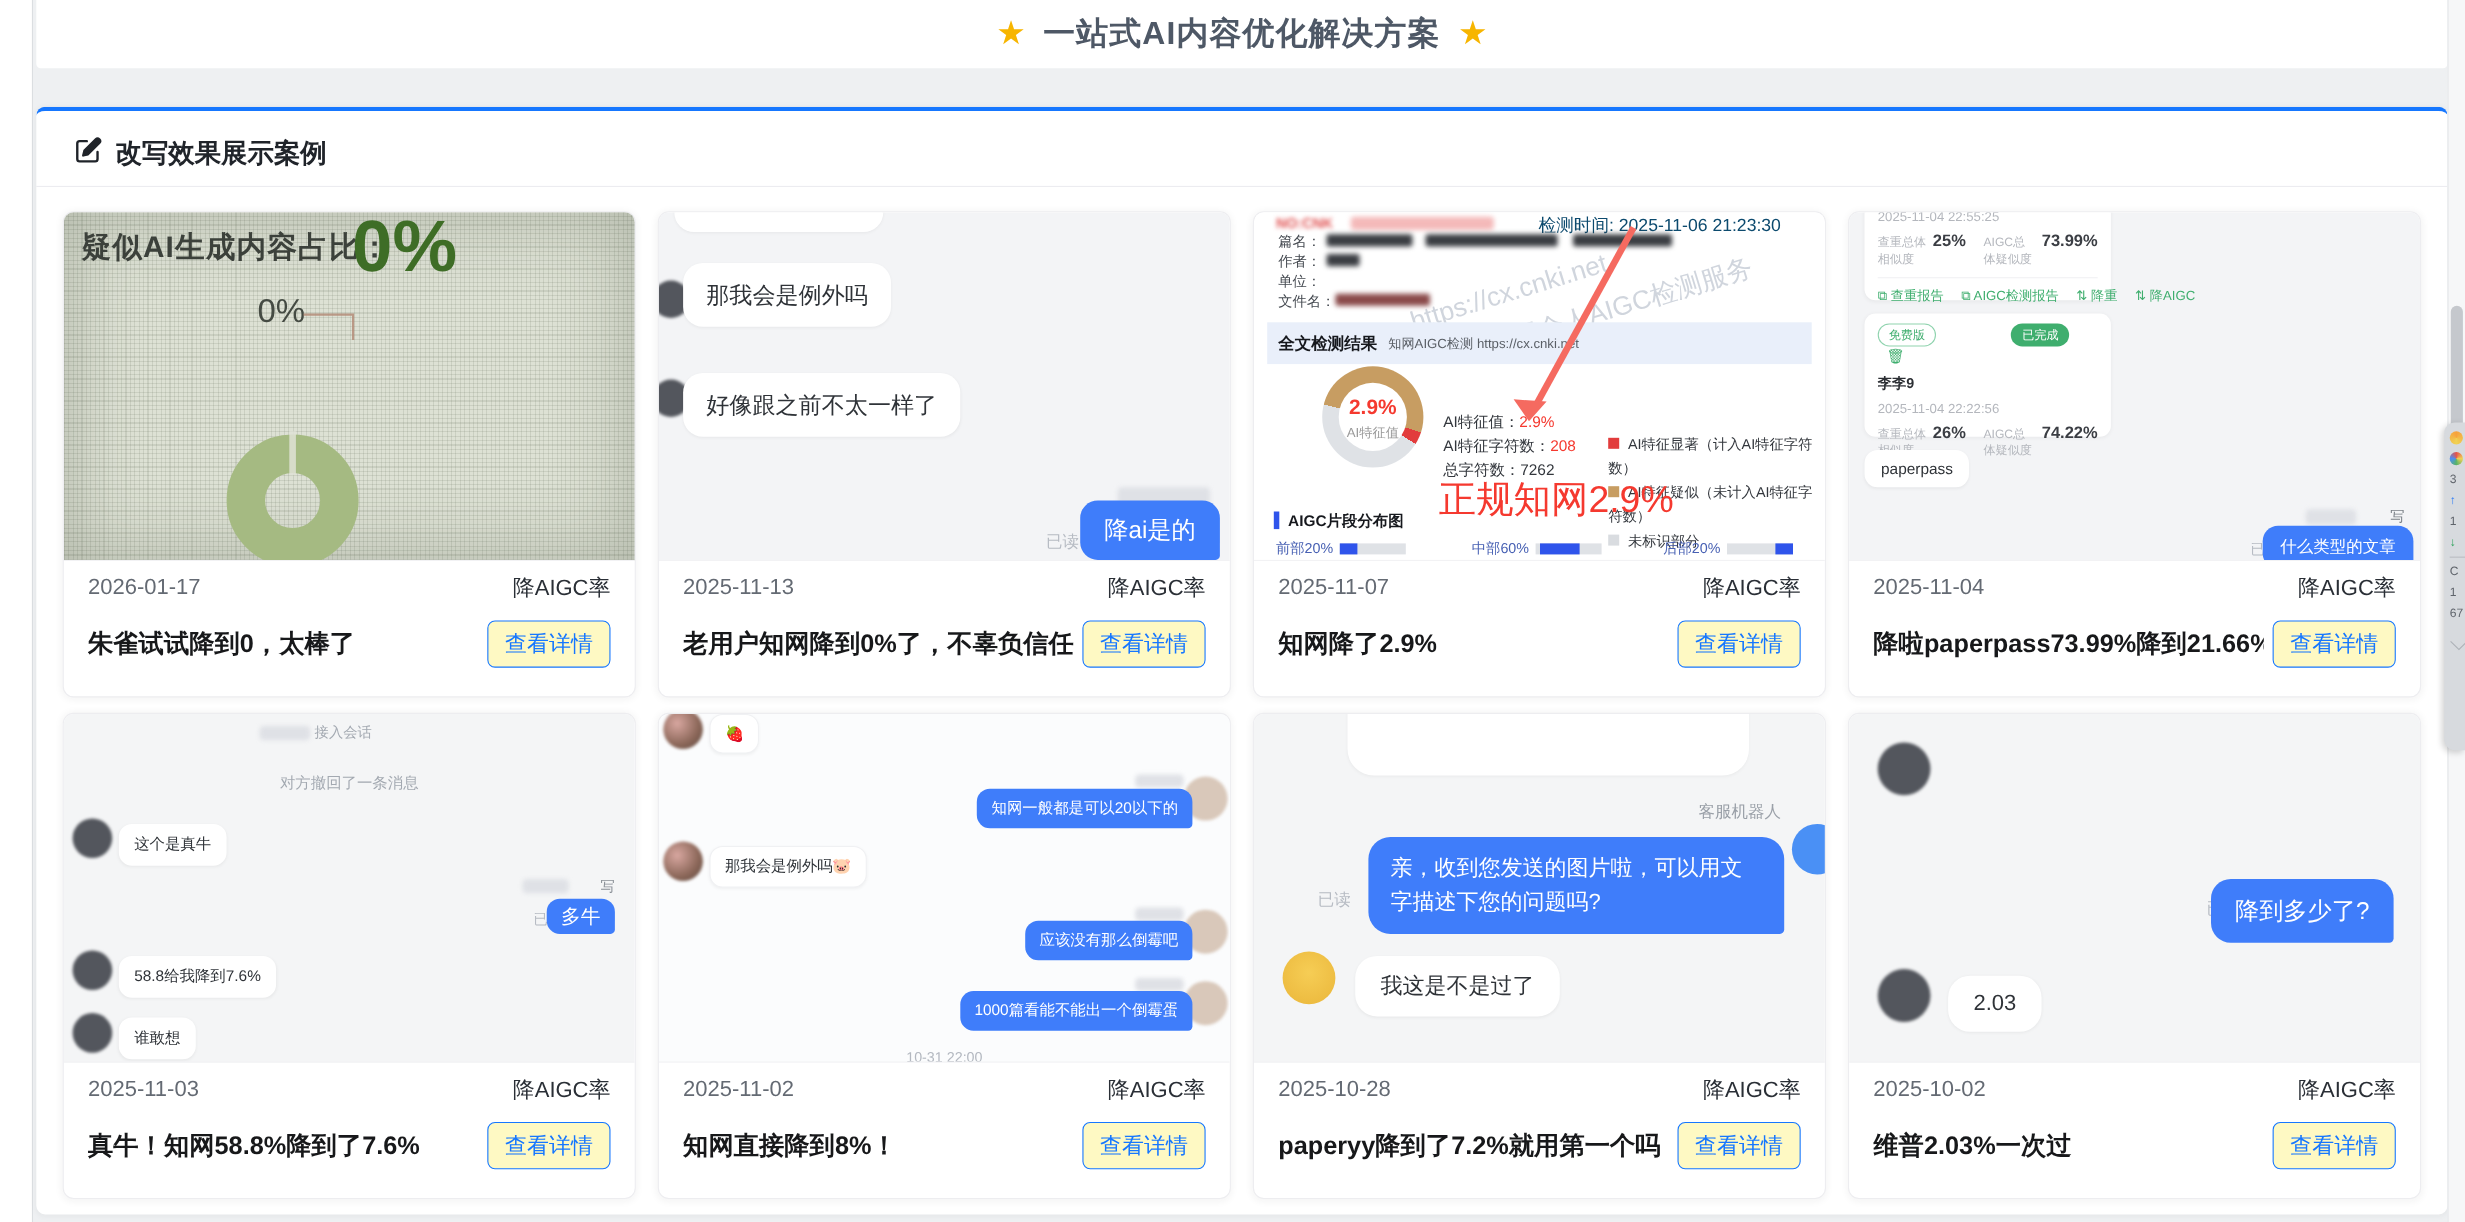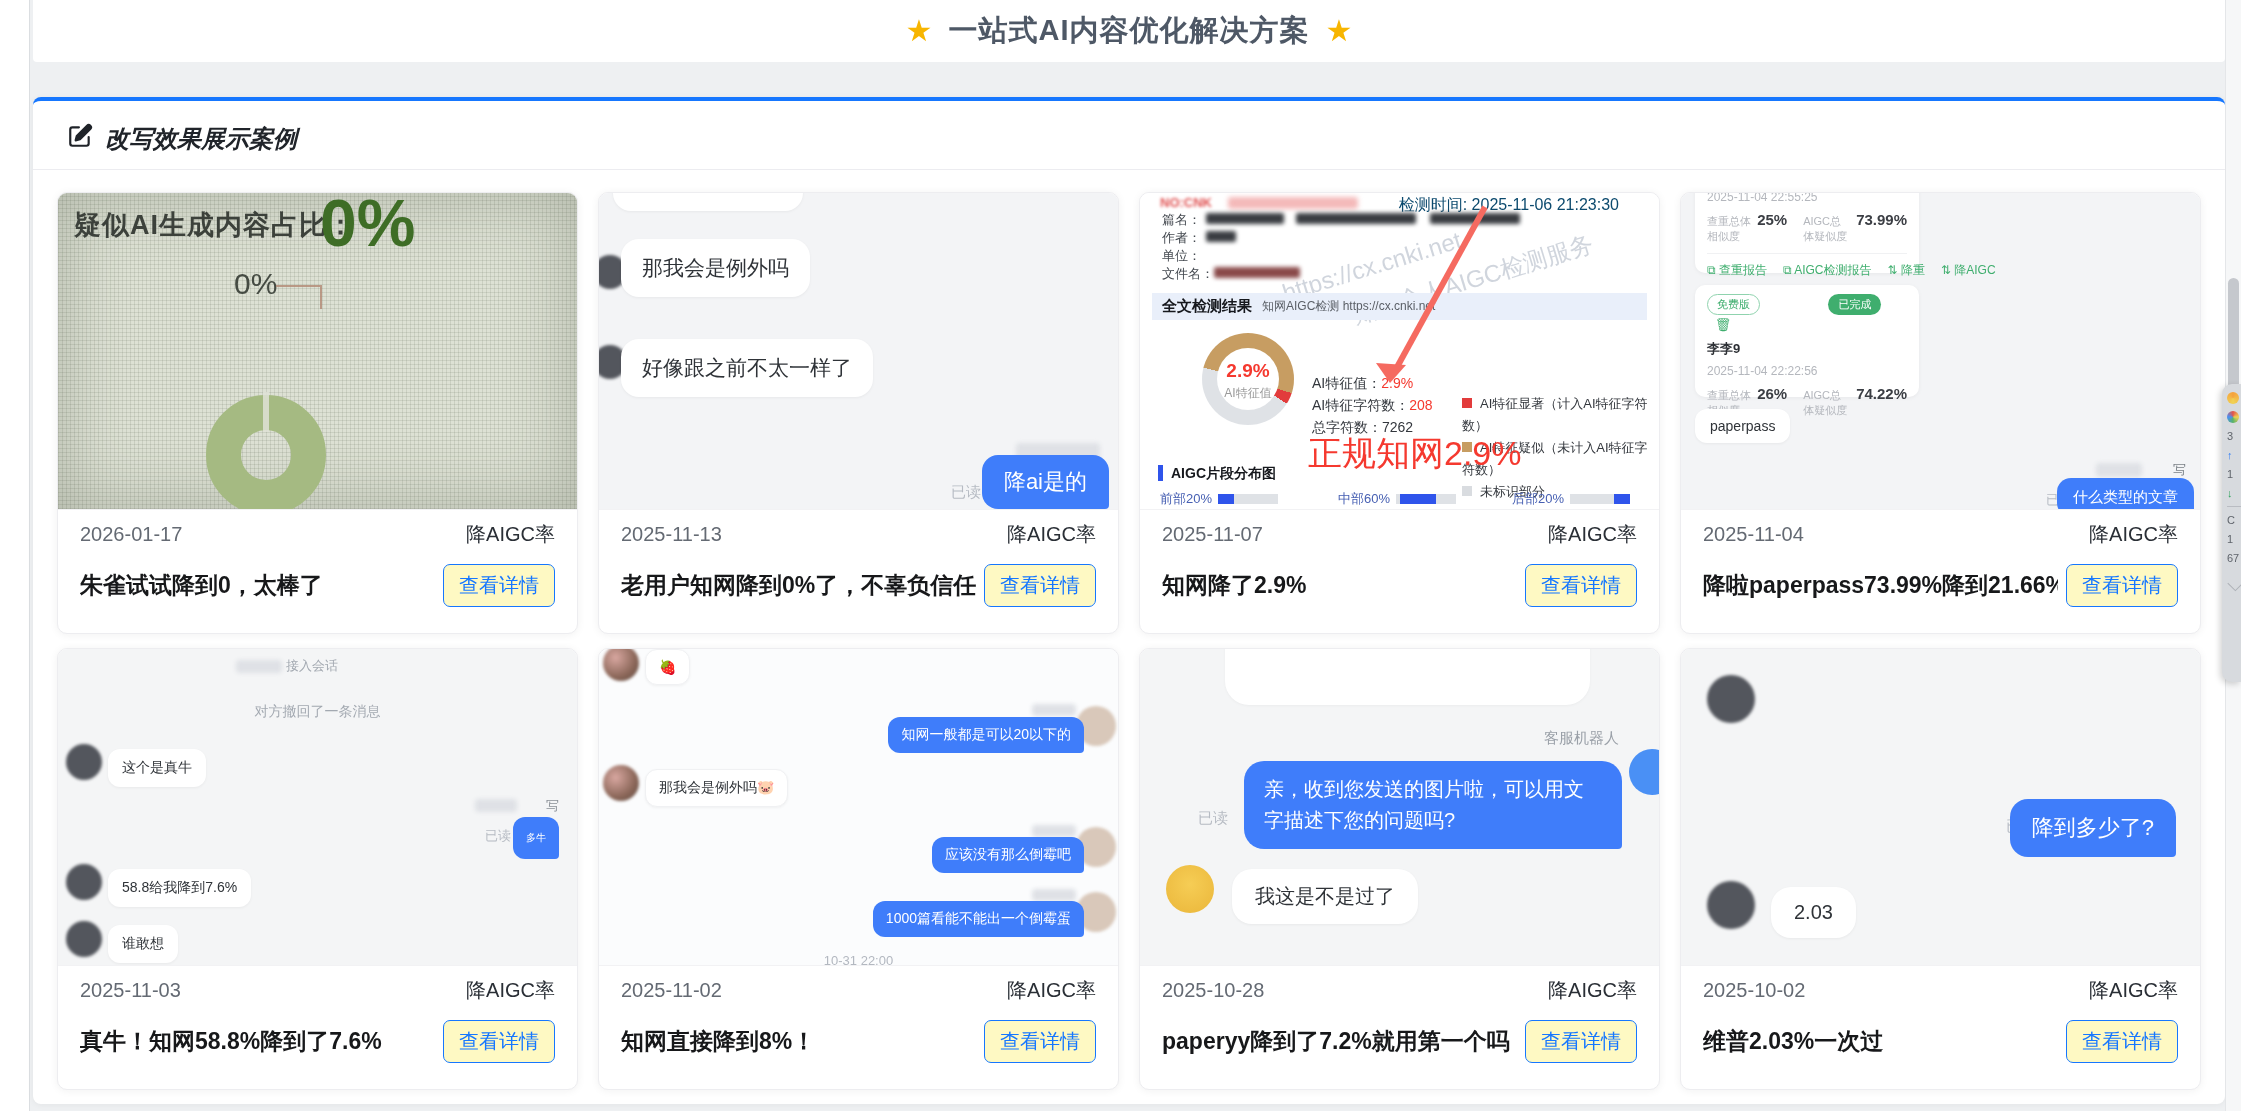--- a/index.html
+++ b/index.html
@@ -13,21 +13,21 @@
 
   
   .header-card { height:62px; background:#fff; display:flex; align-items:center;
     justify-content:center; gap:16px; border-radius:0 0 4px 4px; }
   .star { color:#f7b500; font-size:30px; line-height:1; }
   .page-title { font-size:29px; color:#4e5866; font-weight:600; letter-spacing:1px; }
 
   
   .main-panel { margin-top:35px; background:#fff; border-top:4px solid #1677ff;
     border-radius:8px; box-shadow:0 1px 6px rgba(31,35,41,.05); padding:18px 24px 14px; }
-  .section-head { display:flex; align-items:flex-start; gap:12px; padding:4px 10px 14px;font-style:italic; }
+  .section-head { display:flex; align-items:center; gap:12px; padding:4px 10px 14px; }
   .section-title { font-size:24px; color:#20242a; font-weight:600; }
   .section-divider { border:none; border-top:1px solid #ececf0; margin:0 -24px; }
 
   .grid { display:grid; grid-template-columns:repeat(4,1fr); column-gap:20px;
     row-gap:14px; margin-top:22px; }
   .card { height:442px; background:#fff; border:1px solid #ededf0; border-radius:10px;
     overflow:hidden; box-shadow:0 1px 8px rgba(31,35,41,.06); }
   .cimg { height:317px; position:relative; overflow:hidden; border-bottom:1px solid #f2f2f4; }
   .cbody { padding:7px 22px 0; }
   .meta { display:flex; justify-content:space-between; align-items:center;
@@ -79,21 +79,21 @@
   .i3-no { position:absolute; left:20px; top:2px; font-size:13px; font-weight:bold;
     color:#e05252; filter:blur(1.8px); }
   .i3-nobar { position:absolute; left:88px; top:4px; width:130px; height:12px;
     background:#f4b9b9; border-radius:3px; filter:blur(2.5px); }
   .i3-time { position:absolute; right:40px; top:2px; font-size:16px; color:#0c4a6e; }
   .i3-field { position:absolute; left:22px; font-size:13px; color:#454a51; }
   .i3-blur { position:absolute; height:11px; background:#3a3d42; border-radius:2px; filter:blur(2.2px); }
   .i3-wm { position:absolute; left:140px; top:16px; width:430px; transform:rotate(-17deg);
     color:rgba(150,162,180,.45); font-size:24px; line-height:42px; pointer-events:none; }
   .i3-wm span { display:block; } .i3-wm span:last-child { margin-left:60px; }
-  .i3-band { position:absolute; left:12px; right:12px; top:100px; height:27px;
+  .i3-band { position:absolute; left:12px; right:12px; top:100px; height:38px;
     background:#e9effa; display:flex; align-items:center; padding:0 10px; gap:10px; }
   .i3-band-b { font-size:15px; font-weight:bold; color:#16181d; }
   .i3-band-s { font-size:12px; color:#5a5f66; }
   .i3-donut { position:absolute; left:62px; top:140px; width:92px; height:92px; border-radius:50%;
     background:conic-gradient(#c79d62 0 30%, #e23c3c 30% 34%, #dfe2e6 34% 79%, #c79d62 79% 100%); }
   .i3-donut::after { content:""; position:absolute; inset:15px; background:#fff; border-radius:50%; }
   .i3-dv { position:absolute; left:0; right:0; top:27px; text-align:center; font-size:19px;
     font-weight:bold; color:#f5392f; z-index:1; }
   .i3-dl { position:absolute; left:0; right:0; top:52px; text-align:center; font-size:12px;
     color:#999; z-index:1; }
@@ -138,21 +138,21 @@
   .img5 { background:#f4f5f6; }
   .i5-sys { position:absolute; left:178px; top:8px; display:flex; align-items:center; gap:4px;
     font-size:13px; color:#a3a9b1; }
   .i5-sys .bp { position:static; width:46px; height:13px; }
   .i5-recall { position:absolute; left:0; right:0; top:54px; text-align:center;
     font-size:14px; color:#a3a9b1; }
   .i5-m { font-size:14px; padding:10px 14px; border-radius:12px; }
   .i5-hintpill { right:60px; top:150px; width:42px; height:13px; }
   .i5-hint { position:absolute; right:18px; top:148px; font-size:13px; color:#8a9097; }
   .i5-read { right:66px; top:178px; font-size:13px; }
-  .i5-blue { right:18px; top:168px; font-size:10px; padding:14px 13px; border-radius:12px 12px 4px 12px; }
+  .i5-blue { right:18px; top:168px; font-size:18px; padding:4px 13px; border-radius:12px 12px 4px 12px; }
 
   
   .img6 { background:#fbfcfd; }
   .i6-wb { font-size:14px; padding:9px 13px; border-radius:12px; border:1px solid #f0f1f3; }
   .i6-bb { font-size:14px; padding:9px 13px; border-radius:12px 12px 4px 12px; }
   .i6-read { font-size:13px; }
   .i6-time { position:absolute; left:0; right:0; bottom:-3px; text-align:center;
     font-size:13px; color:#b3b8c0; }
 
   

